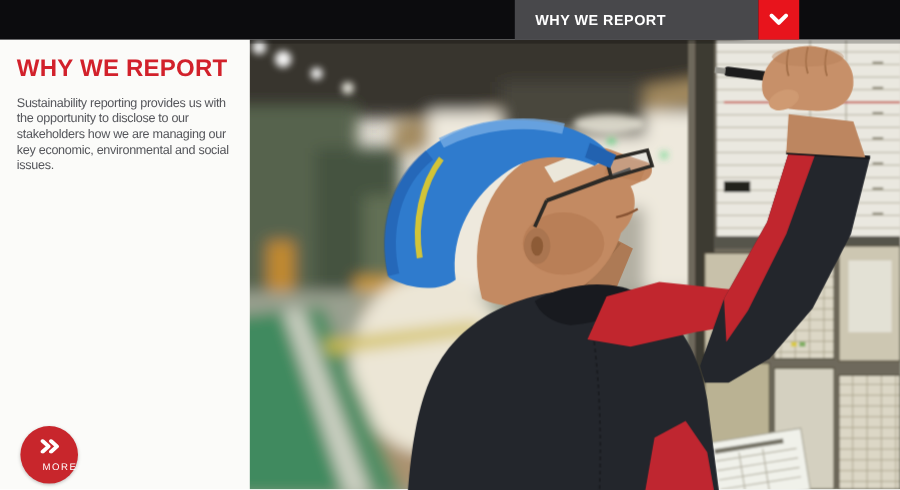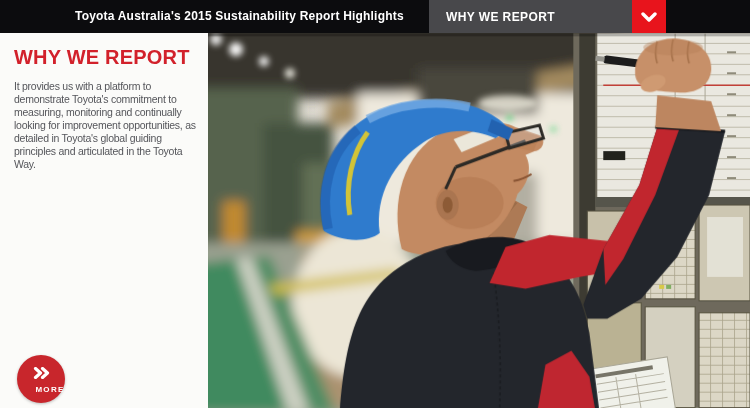--- a/index.html
+++ b/index.html
@@ -30,45 +30,44 @@
   .sidebar-heading { margin:0; font-size:20px; font-weight:bold; letter-spacing:.2px; color:#d2212b; }
   .sidebar-paragraph {
     margin:11px 0 0 0; width:183px; font-size:10.5px; line-height:13px;
     letter-spacing:-.25px; color:#55565b;
   }
   .more-button {
     position:absolute; left:17px; top:322px; width:48px; height:48px; border-radius:50%;
     background:#c8262c; display:flex; flex-direction:column; align-items:center; justify-content:center;
     gap:2px; cursor:pointer; box-shadow:0 1px 3px rgba(0,0,0,.25);
   }
-  .more-label { color:#fff; font-size:8px; font-weight:bold; letter-spacing:1.3px; margin-left:18px; }
+  .more-label { color:#fff; font-size:8px; font-weight:normal; letter-spacing:1.3px; margin-left:18px; }
   
   .photo { position:absolute; left:208px; top:33px; width:542px; height:375px; overflow:hidden; }
   .photo svg { display:block; }
 </style>
 </head>
 <body>
 
 <div class="header">
-  <span class="header-title">Toyota Australia's 2015 Sustainability Report Highlights</span>
   <div class="dropdown">
     <div class="dropdown-label-area">WHY WE REPORT</div>
     <div class="dropdown-arrow">
       <span>
         <svg width="16" height="10" viewBox="0 0 16 10">
           <path d="M2 2 L8 8 L14 2" fill="none" stroke="#ffffff" stroke-width="3.4" stroke-linecap="round" stroke-linejoin="round"></path>
         </svg>
       </span>
     </div>
   </div>
 </div>
 
 <aside class="sidebar">
   <h1 class="sidebar-heading">WHY WE REPORT</h1>
-  <p class="sidebar-paragraph">It provides us with a platform to demonstrate Toyota's commitment to measuring, monitoring and continually looking for improvement opportunities, as detailed in Toyota's global guiding principles and articulated in the Toyota Way.</p>
+  <p class="sidebar-paragraph">Sustainability reporting provides us with the opportunity to disclose to our stakeholders how we are managing our key economic, environmental and social issues.</p>
   <div class="more-button">
     <span>
       <svg width="17" height="12" viewBox="0 0 17 12">
         <path d="M2.5 1.5 L7.5 6 L2.5 10.5 M9.5 1.5 L14.5 6 L9.5 10.5" fill="none" stroke="#ffffff" stroke-width="3.2" stroke-linecap="round" stroke-linejoin="round"></path>
       </svg>
     </span>
     <span class="more-label">MORE</span>
   </div>
 </aside>
 

